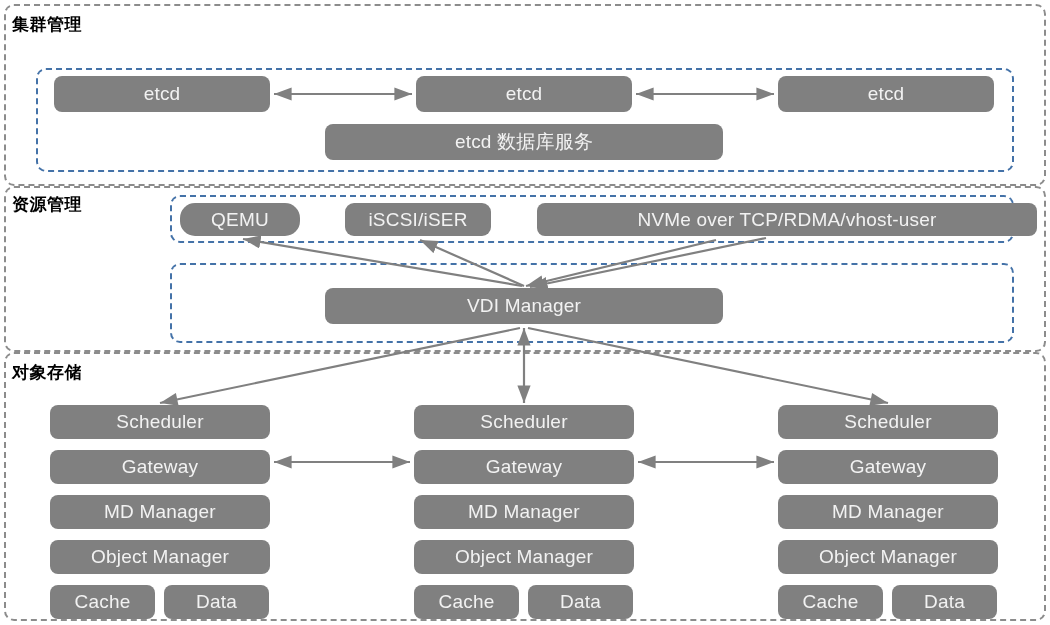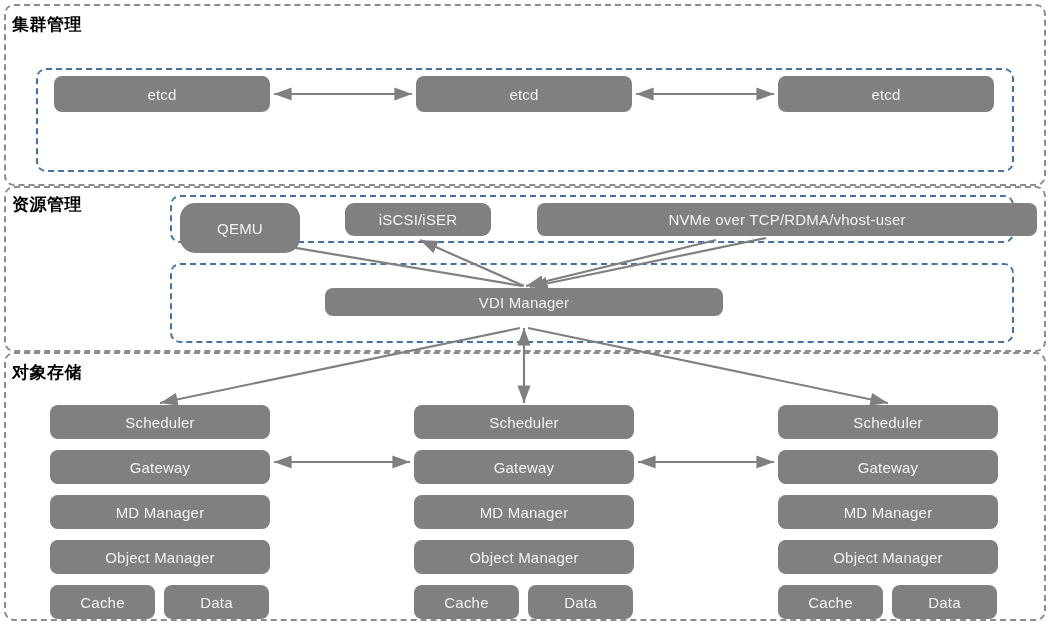--- a/index.html
+++ b/index.html
@@ -57,37 +57,37 @@
   
   .node {
     position: absolute;
     background: #808080;
     border-radius: 8px;
     box-sizing: border-box;
     color: #f2f2f2;
     display: flex;
     align-items: center;
     justify-content: center;
-    font-size: 15px;
+    font-size: 19px;
     white-space: nowrap;
     letter-spacing: 0.2px;
     user-select: none;
   }
 
   
   #etcd-1 { left: 54px;  top: 76px;  width: 216px; height: 36px; }
   #etcd-2 { left: 416px; top: 76px;  width: 216px; height: 36px; }
   #etcd-3 { left: 778px; top: 76px;  width: 216px; height: 36px; }
   #etcd-db { left: 325px; top: 124px; width: 398px; height: 36px; }
 
   
-  #n-qemu  { left: 180px; top: 203px; width: 120px; height: 50px; border-radius: 15px; }
+  #n-qemu  { left: 180px; top: 203px; width: 120px; height: 33px; border-radius: 15px; }
   #n-iscsi { left: 345px; top: 203px; width: 146px; height: 33px; border-radius: 9px; }
   #n-nvme  { left: 537px; top: 203px; width: 500px; height: 33px; }
-  #n-vdi   { left: 325px; top: 288px; width: 398px; height: 28px; }
+  #n-vdi   { left: 325px; top: 288px; width: 398px; height: 36px; }
 
   
   .col { position: absolute; top: 405px; width: 220px; }
   #col-0 { left: 50px;  }
   #col-1 { left: 414px; }
   #col-2 { left: 778px; }
 
   .col .node { position: relative; left: 0; top: 0; width: 220px; height: 34px; margin-bottom: 11px; }
   .col .pairrow { display: flex; gap: 9px; }
   .col .pairrow .node { width: 105px; height: 34px; margin-bottom: 12px; }
@@ -113,20 +113,21 @@
   <div class="section-title" id="title-resource">资源管理</div>
   <div class="section-title" id="title-object">对象存储</div>
 
   <div class="group" id="grp-etcd"></div>
   <div class="group" id="grp-proto"></div>
   <div class="group" id="grp-vdi"></div>
 
   <div class="node" id="etcd-1">etcd</div>
   <div class="node" id="etcd-2">etcd</div>
   <div class="node" id="etcd-3">etcd</div>
+  <div class="node" id="etcd-db">etcd 数据库服务</div>
 
   <div class="node" id="n-qemu">QEMU</div>
   <div class="node" id="n-iscsi">iSCSI/iSER</div>
   <div class="node" id="n-nvme">NVMe over TCP/RDMA/vhost-user</div>
   <div class="node" id="n-vdi">VDI Manager</div>
 
   <div class="col" id="col-0">
     <div class="node">Scheduler</div>
     <div class="node">Gateway</div>
     <div class="node">MD Manager</div>

